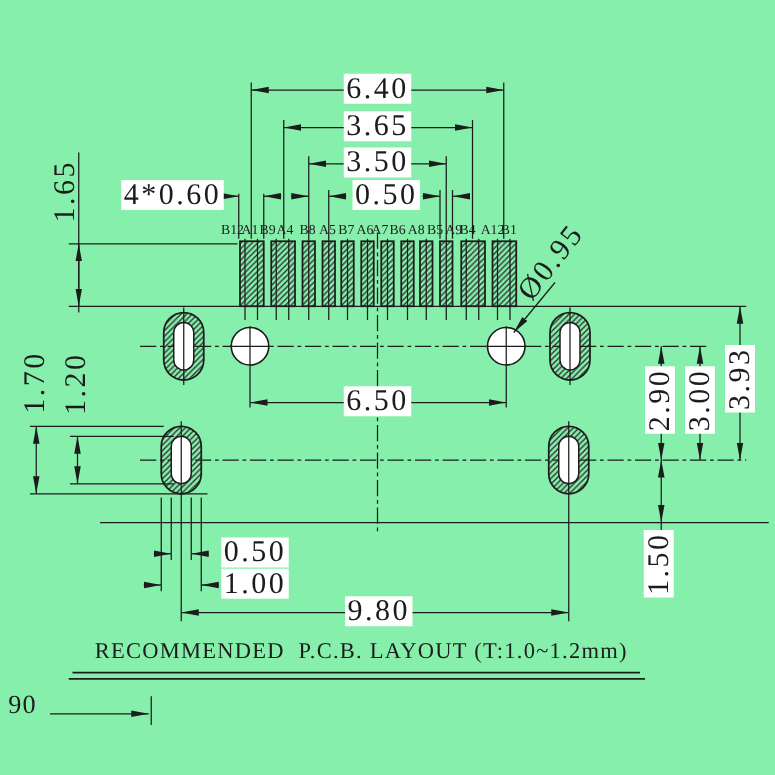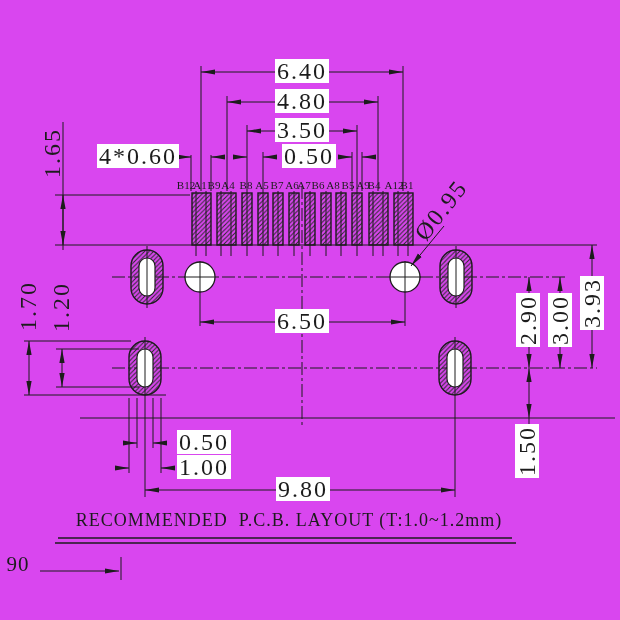--- a/index.html
+++ b/index.html
@@ -1,16 +1,16 @@
 <!DOCTYPE html>
 <html><head>
 <meta charset="utf-8">
 <style>
   html,body{margin:0;padding:0;background:#ffffff;}
-  #canvas{position:relative;width:620px;height:620px;background:#d946ef;overflow:hidden;
+  #canvas{position:relative;width:620px;height:620px;background:#86efac;overflow:hidden;
           font-family:"Liberation Serif", serif;color:#1c1c1c;}
   #canvas svg{position:absolute;left:0;top:0;}
   .txt{position:absolute;transform:translate(-50%,-50%);white-space:pre;
        font-size:24px;letter-spacing:2px;line-height:1;color:#1c1c1c;}
   .bgw{background:#ffffff;padding:0 2px;}
   .rot{transform:translate(-50%,-50%) rotate(-90deg);}
   .rotd{transform:translate(-50%,-50%) rotate(-52deg);}
   .pin{position:absolute;transform:translate(-50%,-50%);font-size:11px;letter-spacing:0;
        line-height:1;color:#1c1c1c;}
   .note{font-size:18px;letter-spacing:1px;}
@@ -172,21 +172,21 @@
         <path d="M167 443 L153 443" marker-end="url(#arw)"></path>
     <path d="M115 468 L129 468" marker-end="url(#arw)"></path>
         <path d="M175 468 L161 468" marker-end="url(#arw)"></path>
     <path d="M300 490 L145 490" marker-end="url(#arw)"></path>
         <path d="M300 490 L455 490" marker-end="url(#arw)"></path>
     <path d="M40 571 L119 571" marker-end="url(#arw)"></path>
   </g>
 </svg>
 
 <span class="txt bgw" style="left:302px;top:71px">6.40</span>
-<span class="txt bgw" style="left:302px;top:101px">4.80</span>
+<span class="txt bgw" style="left:302px;top:101px">3.65</span>
 <span class="txt bgw" style="left:302px;top:130px">3.50</span>
 <span class="txt bgw" style="left:309px;top:156px">0.50</span>
 <span class="txt bgw" style="left:138px;top:156px">4*0.60</span>
 <span class="txt rot" style="left:52px;top:153px">1.65</span>
 <span class="txt rotd" style="left:441px;top:210px">Ø0.95</span>
 <span class="txt bgw" style="left:302px;top:321px">6.50</span>
 <span class="txt rot bgw" style="left:528px;top:320px">2.90</span>
 <span class="txt rot bgw" style="left:560px;top:320px">3.00</span>
 <span class="txt rot bgw" style="left:592px;top:303px">3.93</span>
 <span class="txt rot bgw" style="left:527px;top:451px">1.50</span>

